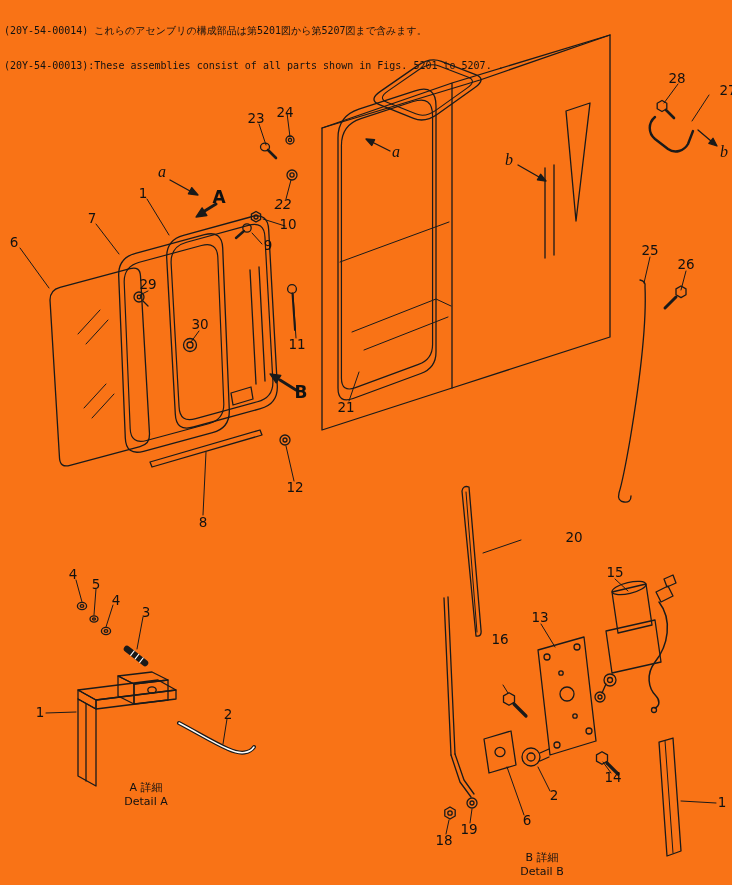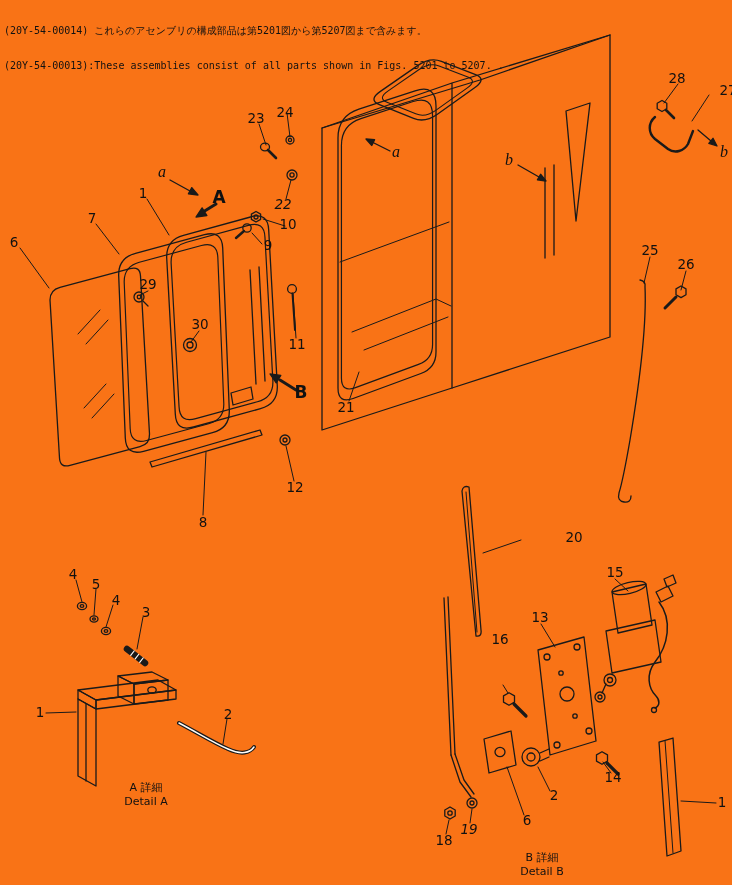--- a/index.html
+++ b/index.html
@@ -321,21 +321,21 @@
       <span class="plabel" style="left: 116px; top: 600px;">4</span>
       <span class="plabel" style="left: 146px; top: 612px;">3</span>
       <span class="plabel" style="left: 540px; top: 617px;">13</span>
       <span class="plabel" style="left: 500px; top: 639px;">16</span>
       <span class="plabel" style="left: 40px; top: 712px;">1</span>
       <span class="plabel" style="left: 228px; top: 714px;">2</span>
       <span class="plabel" style="left: 613px; top: 777px;">14</span>
       <span class="plabel" style="left: 554px; top: 795px;">2</span>
       <span class="plabel" style="left: 527px; top: 820px;">6</span>
       <span class="plabel" style="left: 444px; top: 840px;">18</span>
-      <span class="plabel" style="left: 469px; top: 829px; font-style: italic;">19</span>
+      <span class="plabel" style="left: 469px; top: 829px;">19</span>
       <span class="plabel" style="left: 722px; top: 802px;">1</span>
       <span class="vlabel" style="left: 162px; top: 172px;">a</span>
       <span class="vlabel bold" style="left: 219px; top: 197px;">A</span>
       <span class="vlabel" style="left: 396px; top: 152px;">a</span>
       <span class="vlabel" style="left: 509px; top: 160px;">b</span>
       <span class="vlabel" style="left: 724px; top: 152px;">b</span>
       <span class="vlabel bold" style="left: 301px; top: 392px;">B</span>
     </div>
 
   <div class="detail-caption" style="left:101px;top:781px">

